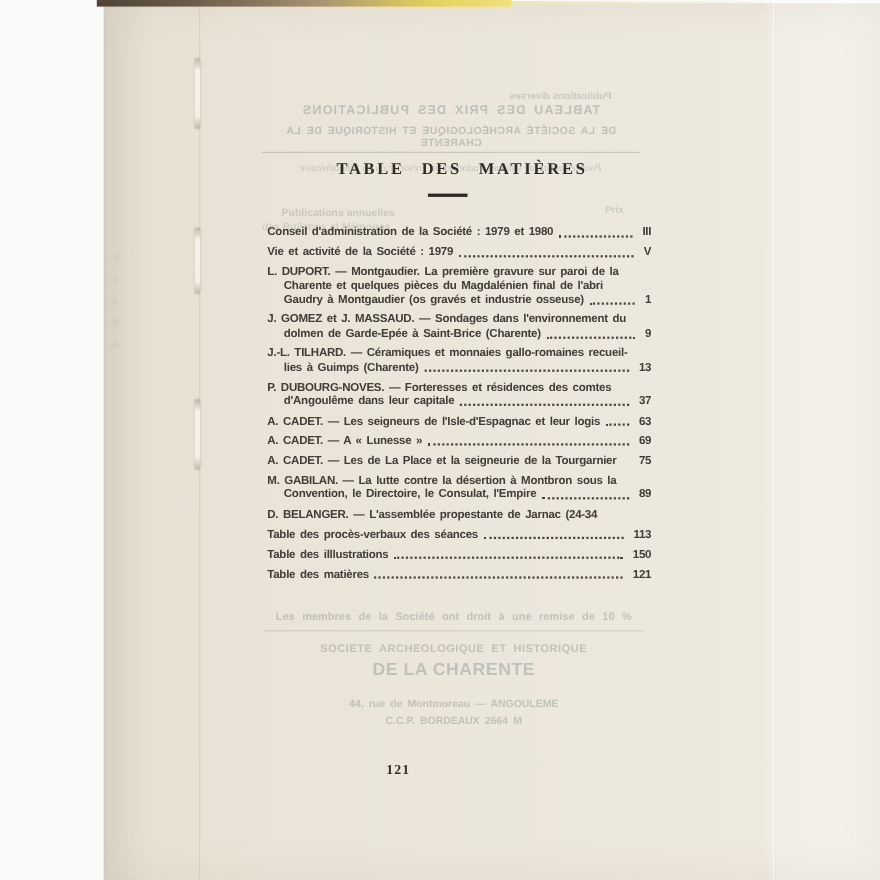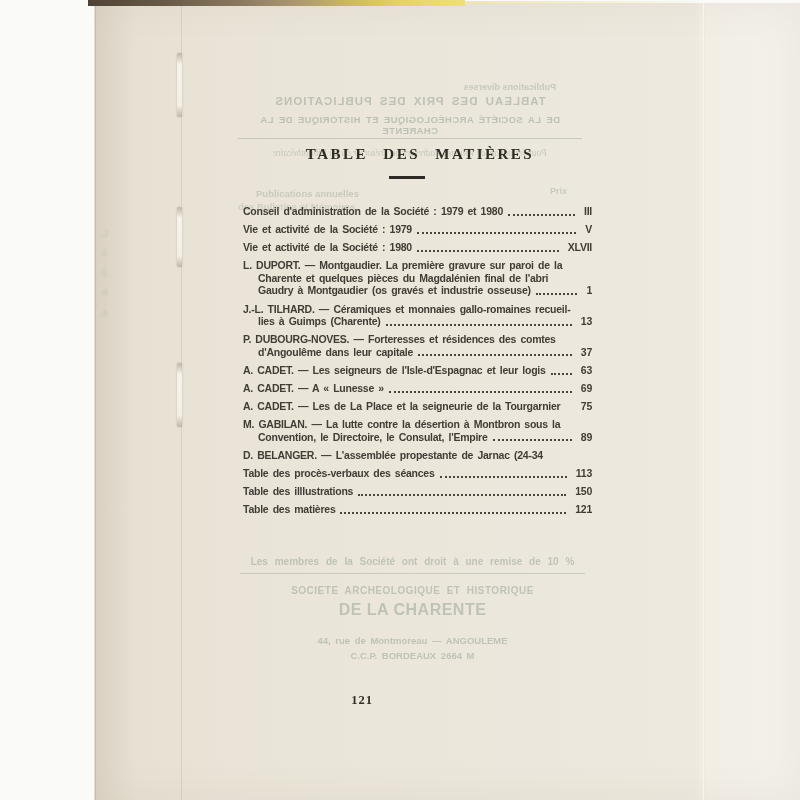--- a/index.html
+++ b/index.html
@@ -130,33 +130,34 @@
         </div>
       </div>
       <div class="entry">
         <div class="lastline">
           <span class="txt">Vie et activité de la Société : 1979</span>
           <span class="leader"></span>
           <span class="pagenum">V</span>
         </div>
       </div>
       <div class="entry">
-        <div class="lastline">
-          <span class="txt">Vie et activité de la Société : 1980</span>
-          <span class="leader"></span>
-          <span class="pagenum">XLVII</span>
-        </div>
-      </div>
-      <div class="entry">
         <div class="">L. DUPORT. — Montgaudier. La première gravure sur paroi de la</div>
         <div class="cont">Charente et quelques pièces du Magdalénien final de l'abri</div>
         <div class="lastline cont">
           <span class="txt">Gaudry à Montgaudier (os gravés et industrie osseuse)</span>
           <span class="leader"></span>
           <span class="pagenum">1</span>
+        </div>
+      </div>
+      <div class="entry">
+        <div class="">J. GOMEZ et J. MASSAUD. — Sondages dans l'environnement du</div>
+        <div class="lastline cont">
+          <span class="txt">dolmen de Garde-Epée à Saint-Brice (Charente)</span>
+          <span class="leader"></span>
+          <span class="pagenum">9</span>
         </div>
       </div>
       <div class="entry">
         <div class="">J.-L. TILHARD. — Céramiques et monnaies gallo-romaines recueil-</div>
         <div class="lastline cont">
           <span class="txt">lies à Guimps (Charente)</span>
           <span class="leader"></span>
           <span class="pagenum">13</span>
         </div>
       </div>

